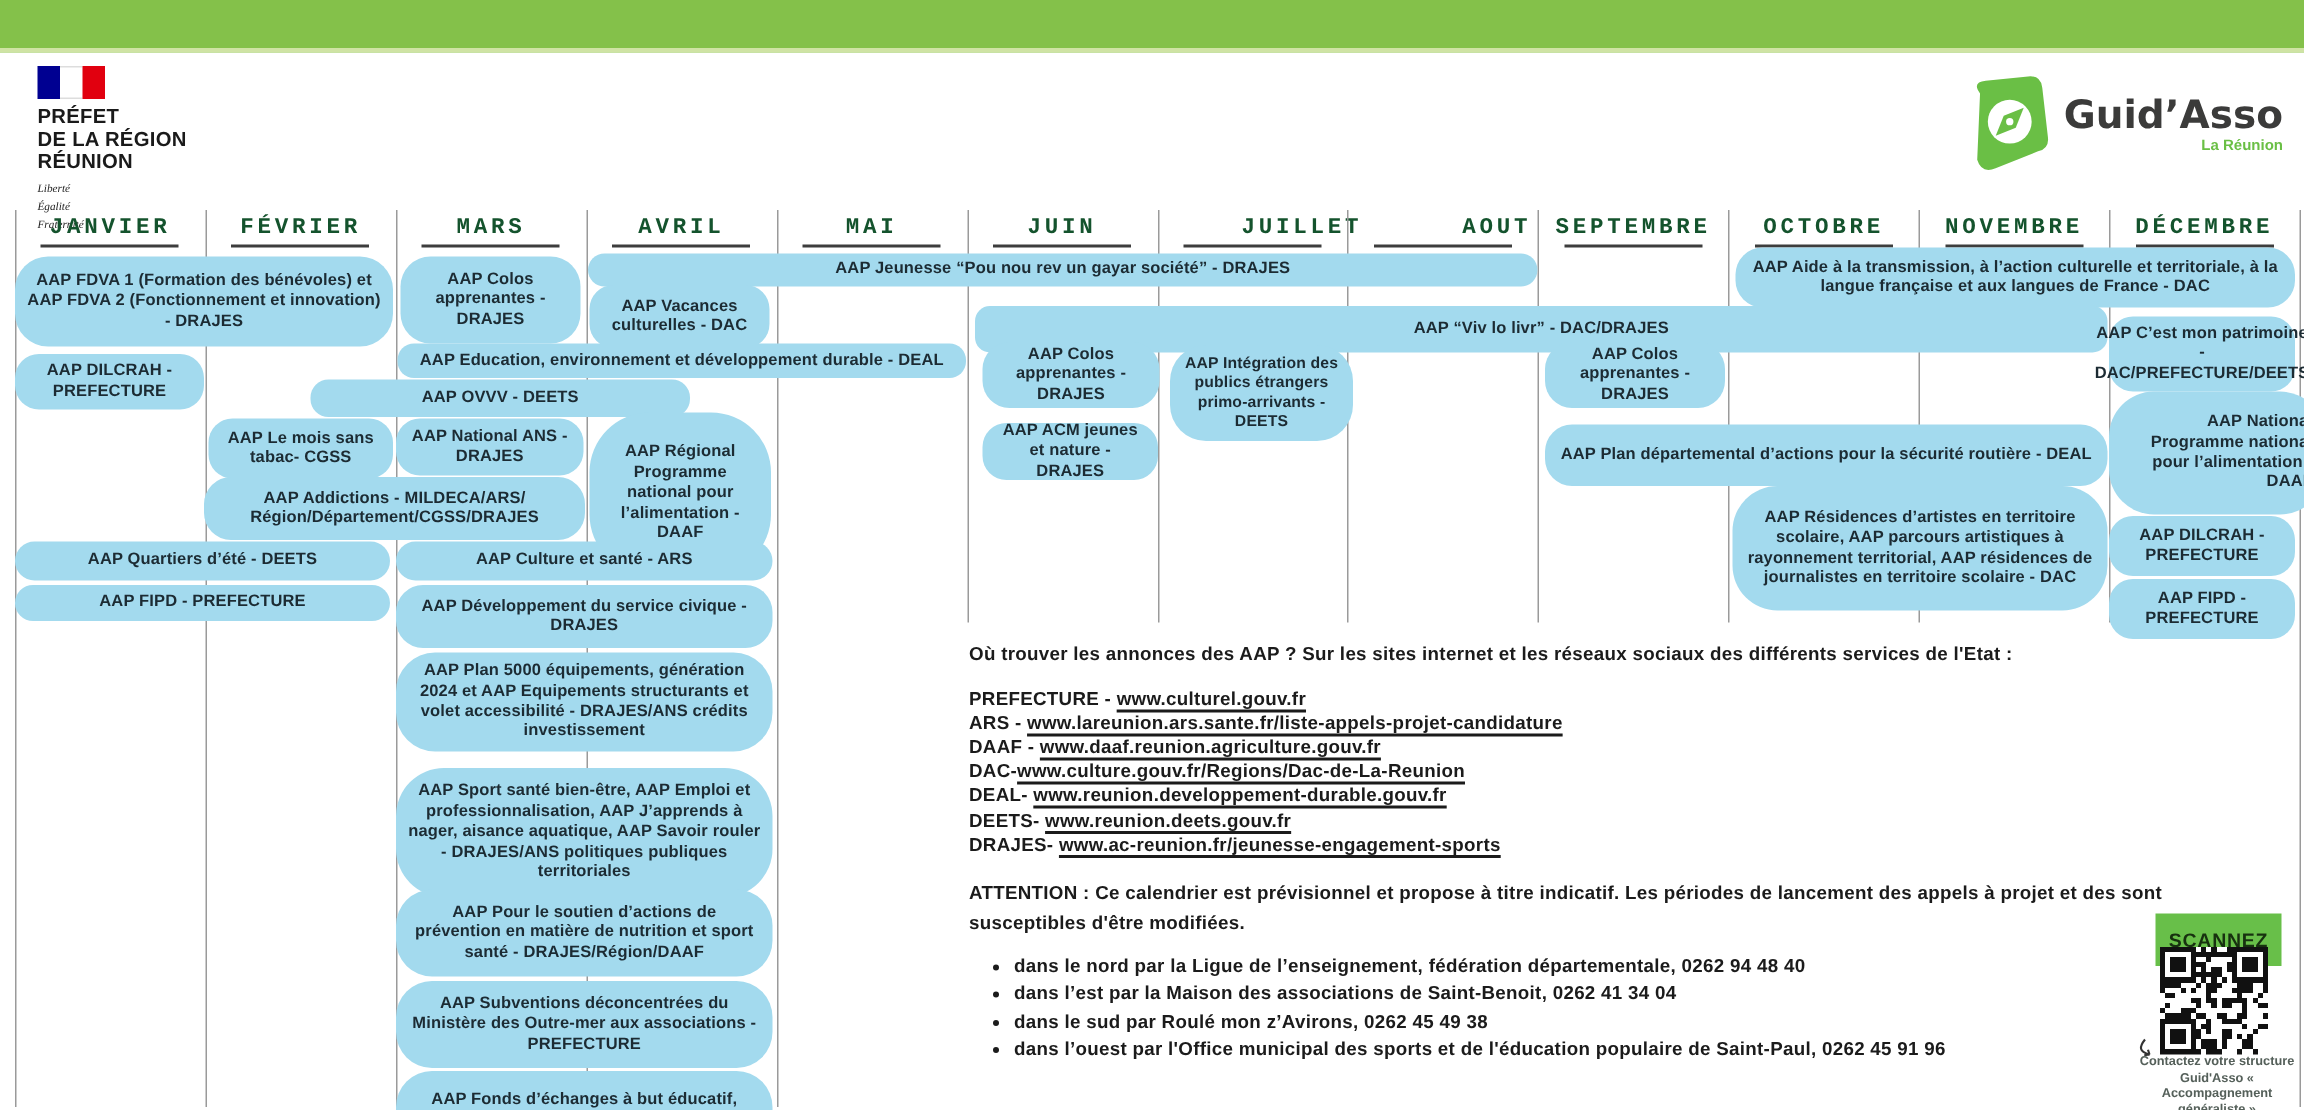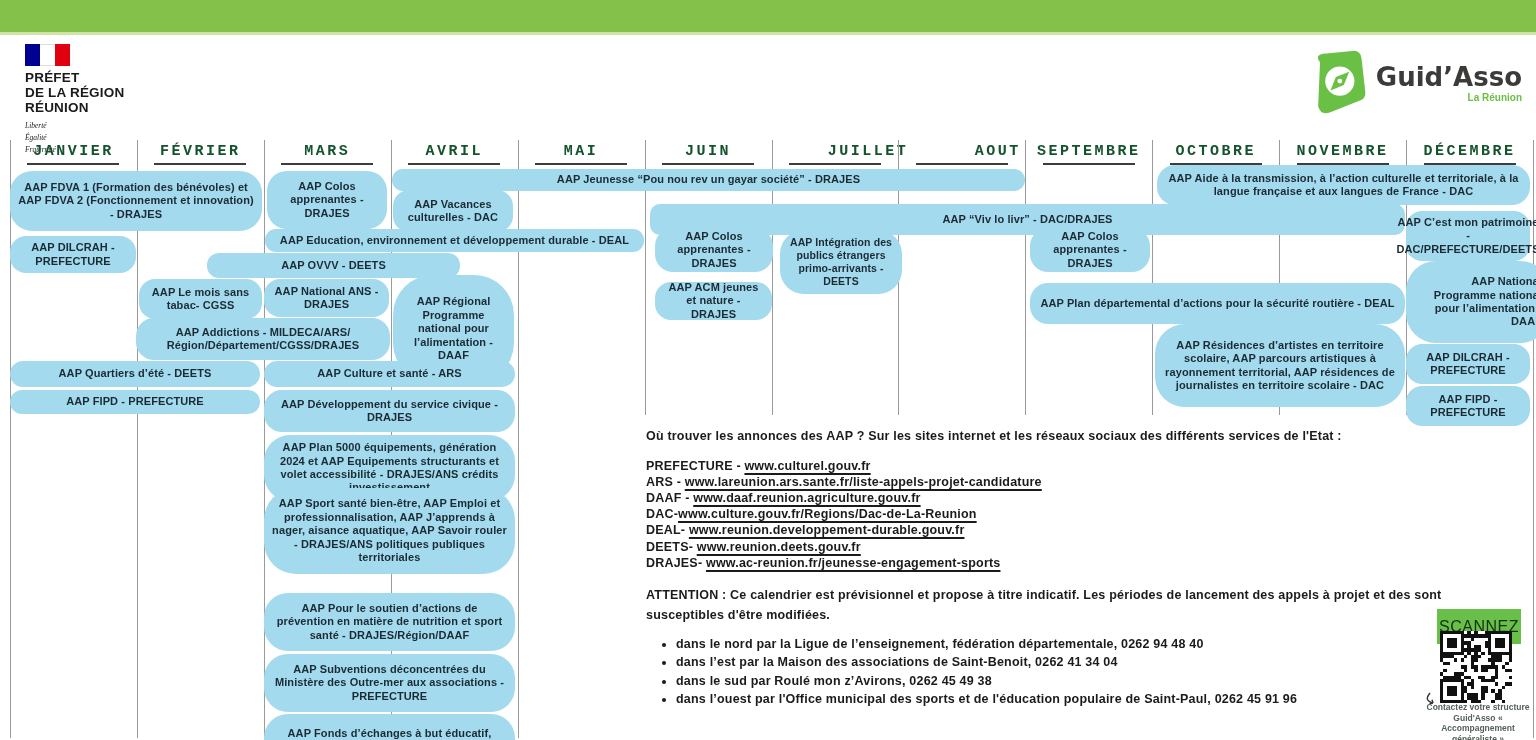--- a/index.html
+++ b/index.html
@@ -38,21 +38,21 @@
         font-size:12.5px;letter-spacing:.2px;}
   .intro{margin:4px 0 12px;line-height:1.4;}
   .linkrow{line-height:16.2px;}
   .linkrow .url{text-decoration:underline;text-decoration-thickness:1.5px;text-underline-offset:2.5px;cursor:pointer;}
   .attention{margin-top:14px;line-height:1.6;width:868px;}
   .accompany{margin-top:14px;line-height:1.4;}
   ul.bullets{margin:10px 0 0 30px;padding:0;}
   ul.bullets li{line-height:18.5px;}
   
   .scannez{position:absolute;left:1437px;top:609px;width:84px;height:35px;background:#68bf49;
-           display:flex;align-items:center;justify-content:center;font-weight:normal;font-size:16px;
+           display:flex;align-items:center;justify-content:center;font-weight:bold;font-size:13px;
            color:#17310f;letter-spacing:.5px;}
   .qr{position:absolute;left:1440px;top:631px;width:72px;height:72px;}
   .qr-caption{position:absolute;left:1424px;top:702px;width:108px;text-align:center;
               font-size:8.5px;font-weight:bold;color:#55605a;line-height:10.5px;}
   .arrow{position:absolute;left:1424px;top:692px;}
 </style>
 </head>
 <body>
 
 <div class="page">
@@ -149,21 +149,21 @@
       <div class="pill" style="left: 1030px; top: 283px; width: 375px; height: 41px; border-radius: 18px;">AAP Plan départemental d’actions pour la sécurité routière - DEAL</div>
       <div class="pill" style="left: 136px; top: 318px; width: 254px; height: 42px; border-radius: 18px;">AAP Addictions - MILDECA/ARS/ Région/Département/CGSS/DRAJES</div>
       <div class="pill" style="left: 1155px; top: 324px; width: 250px; height: 83px; border-radius: 30px;">AAP Résidences d’artistes en territoire scolaire, AAP parcours artistiques à rayonnement territorial, AAP résidences de journalistes en territoire scolaire - DAC</div>
       <div class="pill" style="left: 1406px; top: 344px; width: 124px; height: 40px; border-radius: 16px;">AAP DILCRAH - PREFECTURE</div>
       <div class="pill bar" style="left: 10px; top: 361px; width: 250px; height: 26px; border-radius: 13px;">AAP Quartiers d’été - DEETS</div>
       <div class="pill bar" style="left: 264px; top: 361px; width: 251px; height: 26px; border-radius: 13px;">AAP Culture et santé - ARS</div>
       <div class="pill bar" style="left: 10px; top: 390px; width: 250px; height: 24px; border-radius: 12px;">AAP FIPD - PREFECTURE</div>
       <div class="pill" style="left: 1406px; top: 386px; width: 124px; height: 40px; border-radius: 16px;">AAP FIPD - PREFECTURE</div>
       <div class="pill" style="left: 264px; top: 390px; width: 251px; height: 42px; border-radius: 18px;">AAP Développement du service civique - DRAJES</div>
       <div class="pill" style="left: 264px; top: 435px; width: 251px; height: 66px; border-radius: 26px;">AAP Plan 5000 équipements, génération 2024 et AAP Equipements structurants et volet accessibilité - DRAJES/ANS crédits investissement</div>
-      <div class="pill" style="left: 264px; top: 488px; width: 251px; height: 86px; border-radius: 32px;">AAP Sport santé bien-être, AAP Emploi et professionnalisation, AAP J’apprends à nager, aisance aquatique, AAP Savoir rouler - DRAJES/ANS politiques publiques territoriales</div>
+      <div class="pill" style="left: 264px; top: 512px; width: 251px; height: 86px; border-radius: 32px;">AAP Sport santé bien-être, AAP Emploi et professionnalisation, AAP J’apprends à nager, aisance aquatique, AAP Savoir rouler - DRAJES/ANS politiques publiques territoriales</div>
       <div class="pill" style="left: 264px; top: 593px; width: 251px; height: 58px; border-radius: 24px;">AAP Pour le soutien d’actions de prévention en matière de nutrition et sport santé - DRAJES/Région/DAAF</div>
       <div class="pill" style="left: 264px; top: 654px; width: 251px; height: 58px; border-radius: 24px;">AAP Subventions déconcentrées du Ministère des Outre-mer aux associations - PREFECTURE</div>
       <div class="pill" style="left: 264px; top: 714px; width: 251px; height: 52px; border-radius: 24px;">AAP Fonds d’échanges à but éducatif, culturel et sportif -</div>
     </div>
 
   <div class="info">
     <div class="intro">Où trouver les annonces des AAP ? Sur les sites internet et les réseaux sociaux des différents services de l'Etat :</div>
     <div id="links">
         <div class="linkrow"><span>PREFECTURE - </span><span class="url">www.culturel.gouv.fr</span></div>
         <div class="linkrow"><span>ARS - </span><span class="url">www.lareunion.ars.sante.fr/liste-appels-projet-candidature</span></div>

